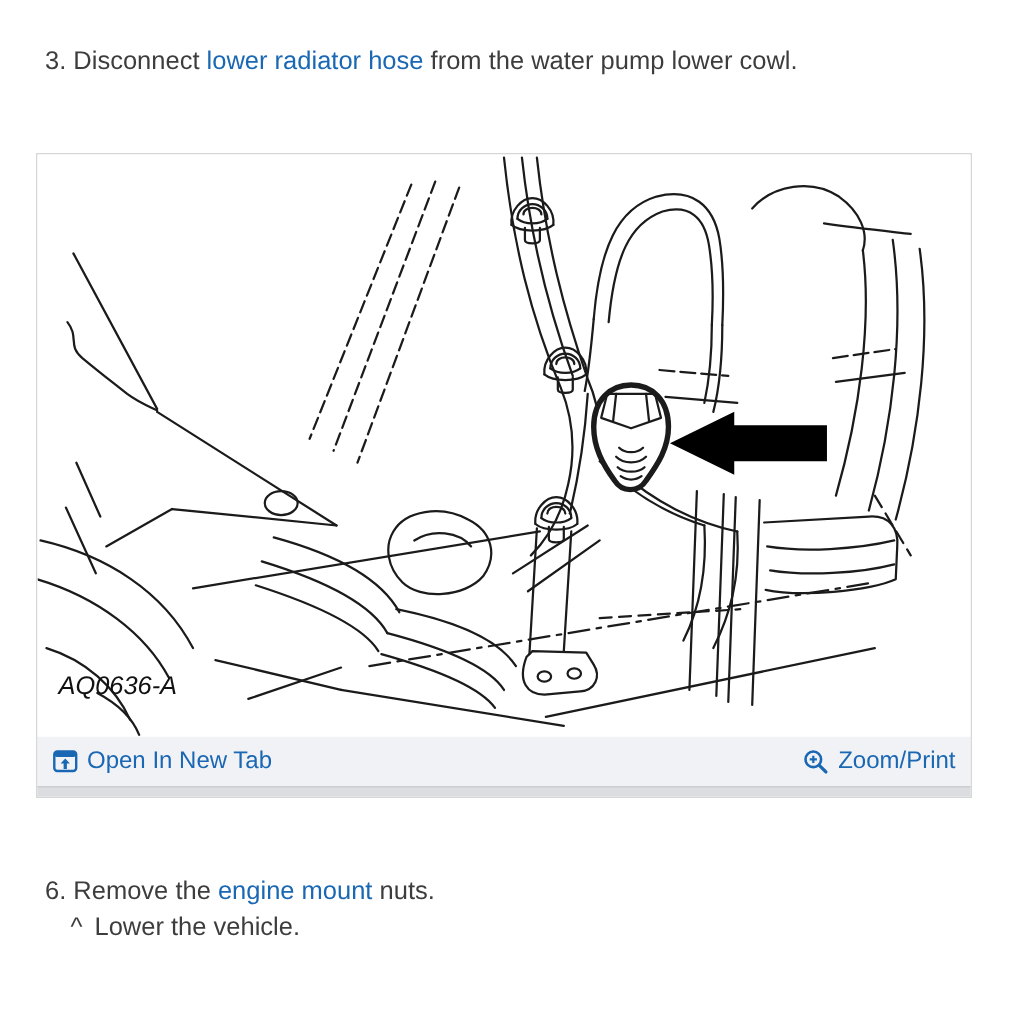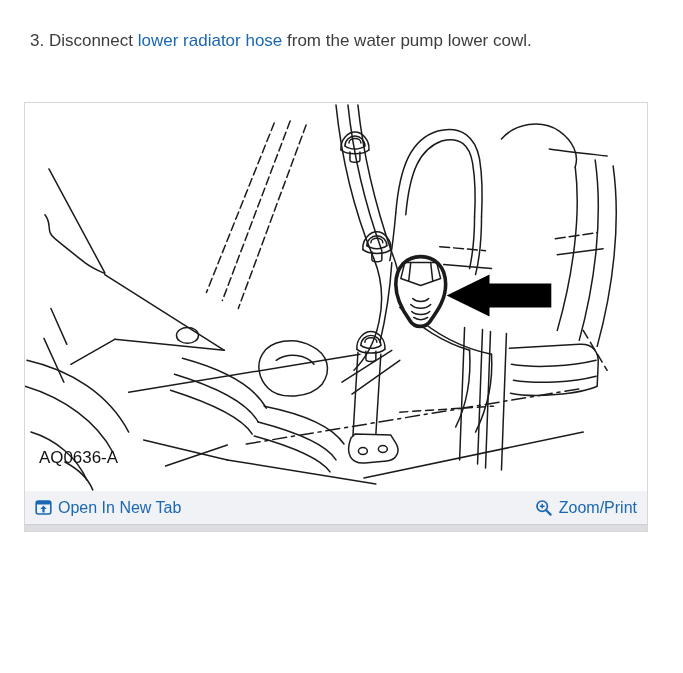--- a/index.html
+++ b/index.html
@@ -12,21 +12,21 @@
     margin:0 0 0 30px;font-size:17px;line-height:22px;color:#3d3d3d;
   }
   #step5{margin-top:30px;}
   a.inline-link{color:#1a67b3;text-decoration:none;cursor:pointer;margin-top:20px;}
   
   .figure-panel{
     margin:50px 0 0 24px;width:624px;box-sizing:border-box;
     border:1px solid #d6d7d9;background:#ffffff;
   }
   .figure-image-area{
-    width:622px;height:388px;background:#ffffff;position:relative;overflow:hidden;
+    width:622px;height:388px;background:#ffffff;position:relative;overflow:hidden;font-style:italic;
   }
   .figure-image-area svg{display:block;}
   .panel-footer{
     height:33px;background:#f1f2f6;display:flex;align-items:center;
     justify-content:space-between;padding:0 10px;
   }
   .panel-footer-edge{
     height:6px;background:#dcdde0;border-top:1px solid #cdced2;
   }
   .footer-link{
@@ -175,13 +175,15 @@
         <path d="M7.2,4.8 L7.2,9.6 M4.8,7.2 L9.6,7.2" stroke="#1a67b3" stroke-width="1.5"></path>
         <path d="M11.2,11.2 L15.6,15.6" stroke="#1a67b3" stroke-width="2.2" stroke-linecap="round"></path>
       </svg>
       <span>Zoom/Print</span>
     </a>
   </div>
   <div class="panel-footer-edge"></div>
 </div>
 
 <div class="bottom-steps">
+  <div><span>6. Remove the </span><a class="inline-link">engine mount</a><span> nuts.</span></div>
+  <div class="substep"><span class="caret">^</span><span>Lower the vehicle.</span></div>
 </div>
 
 </body></html>

